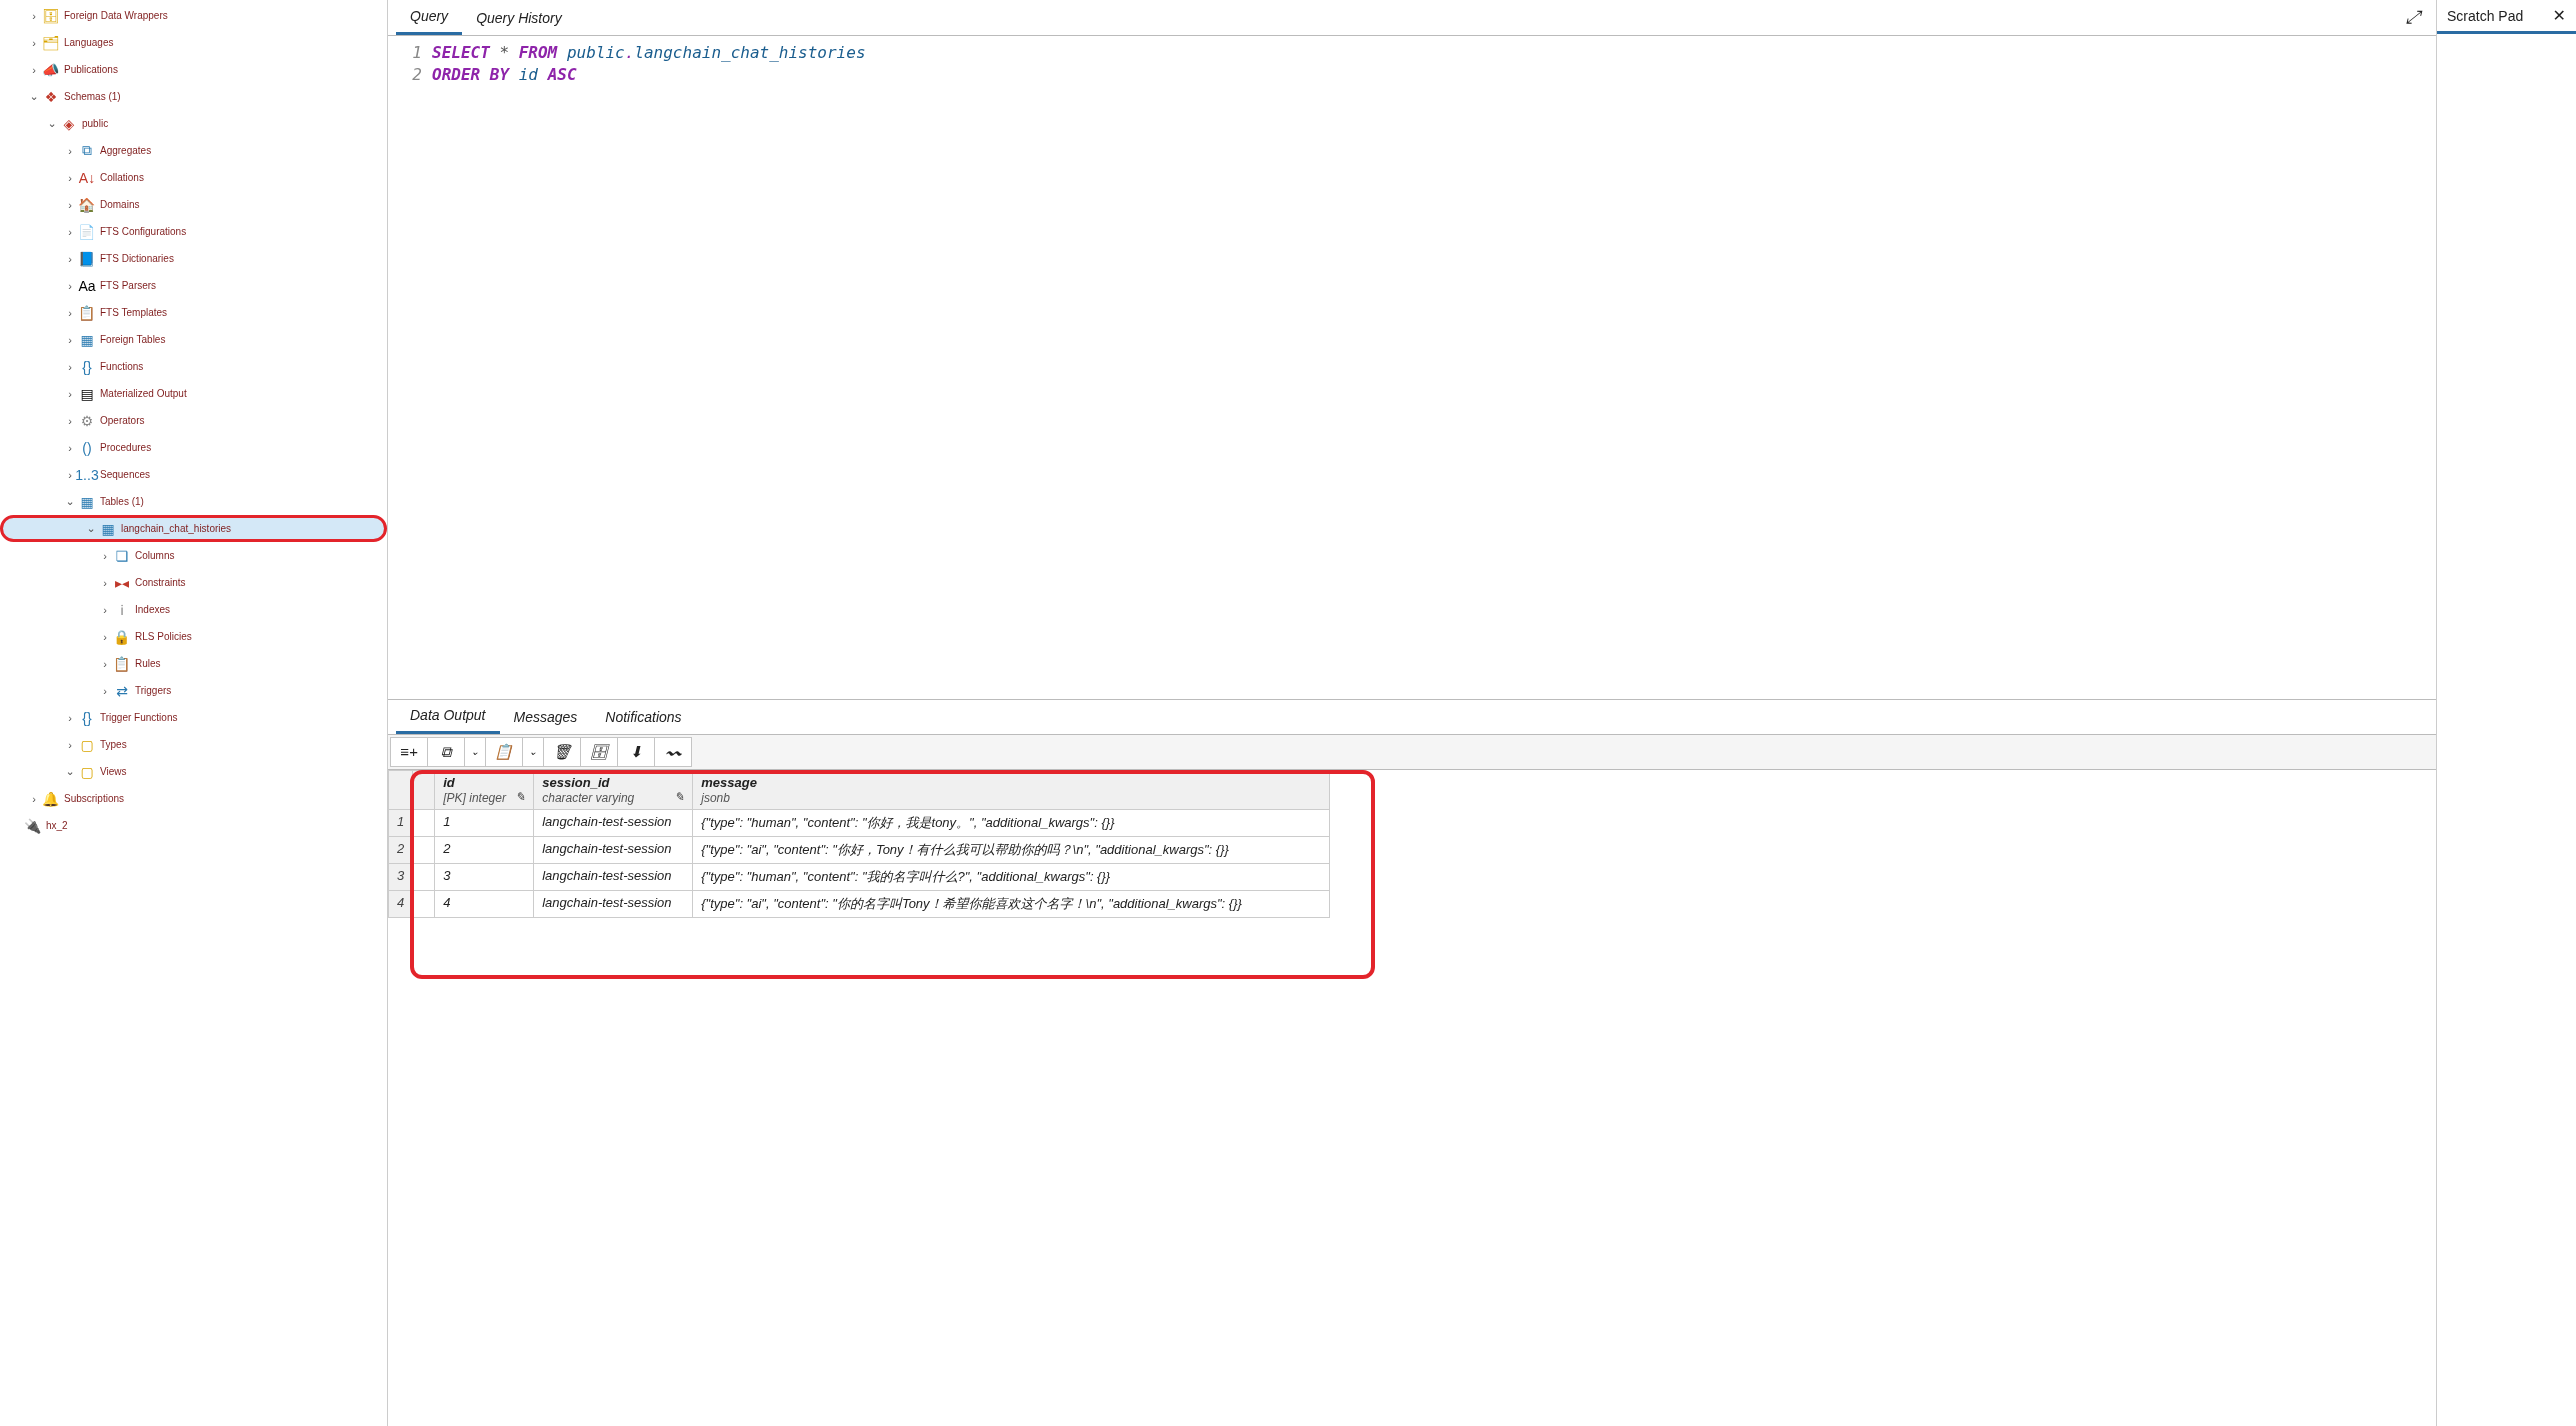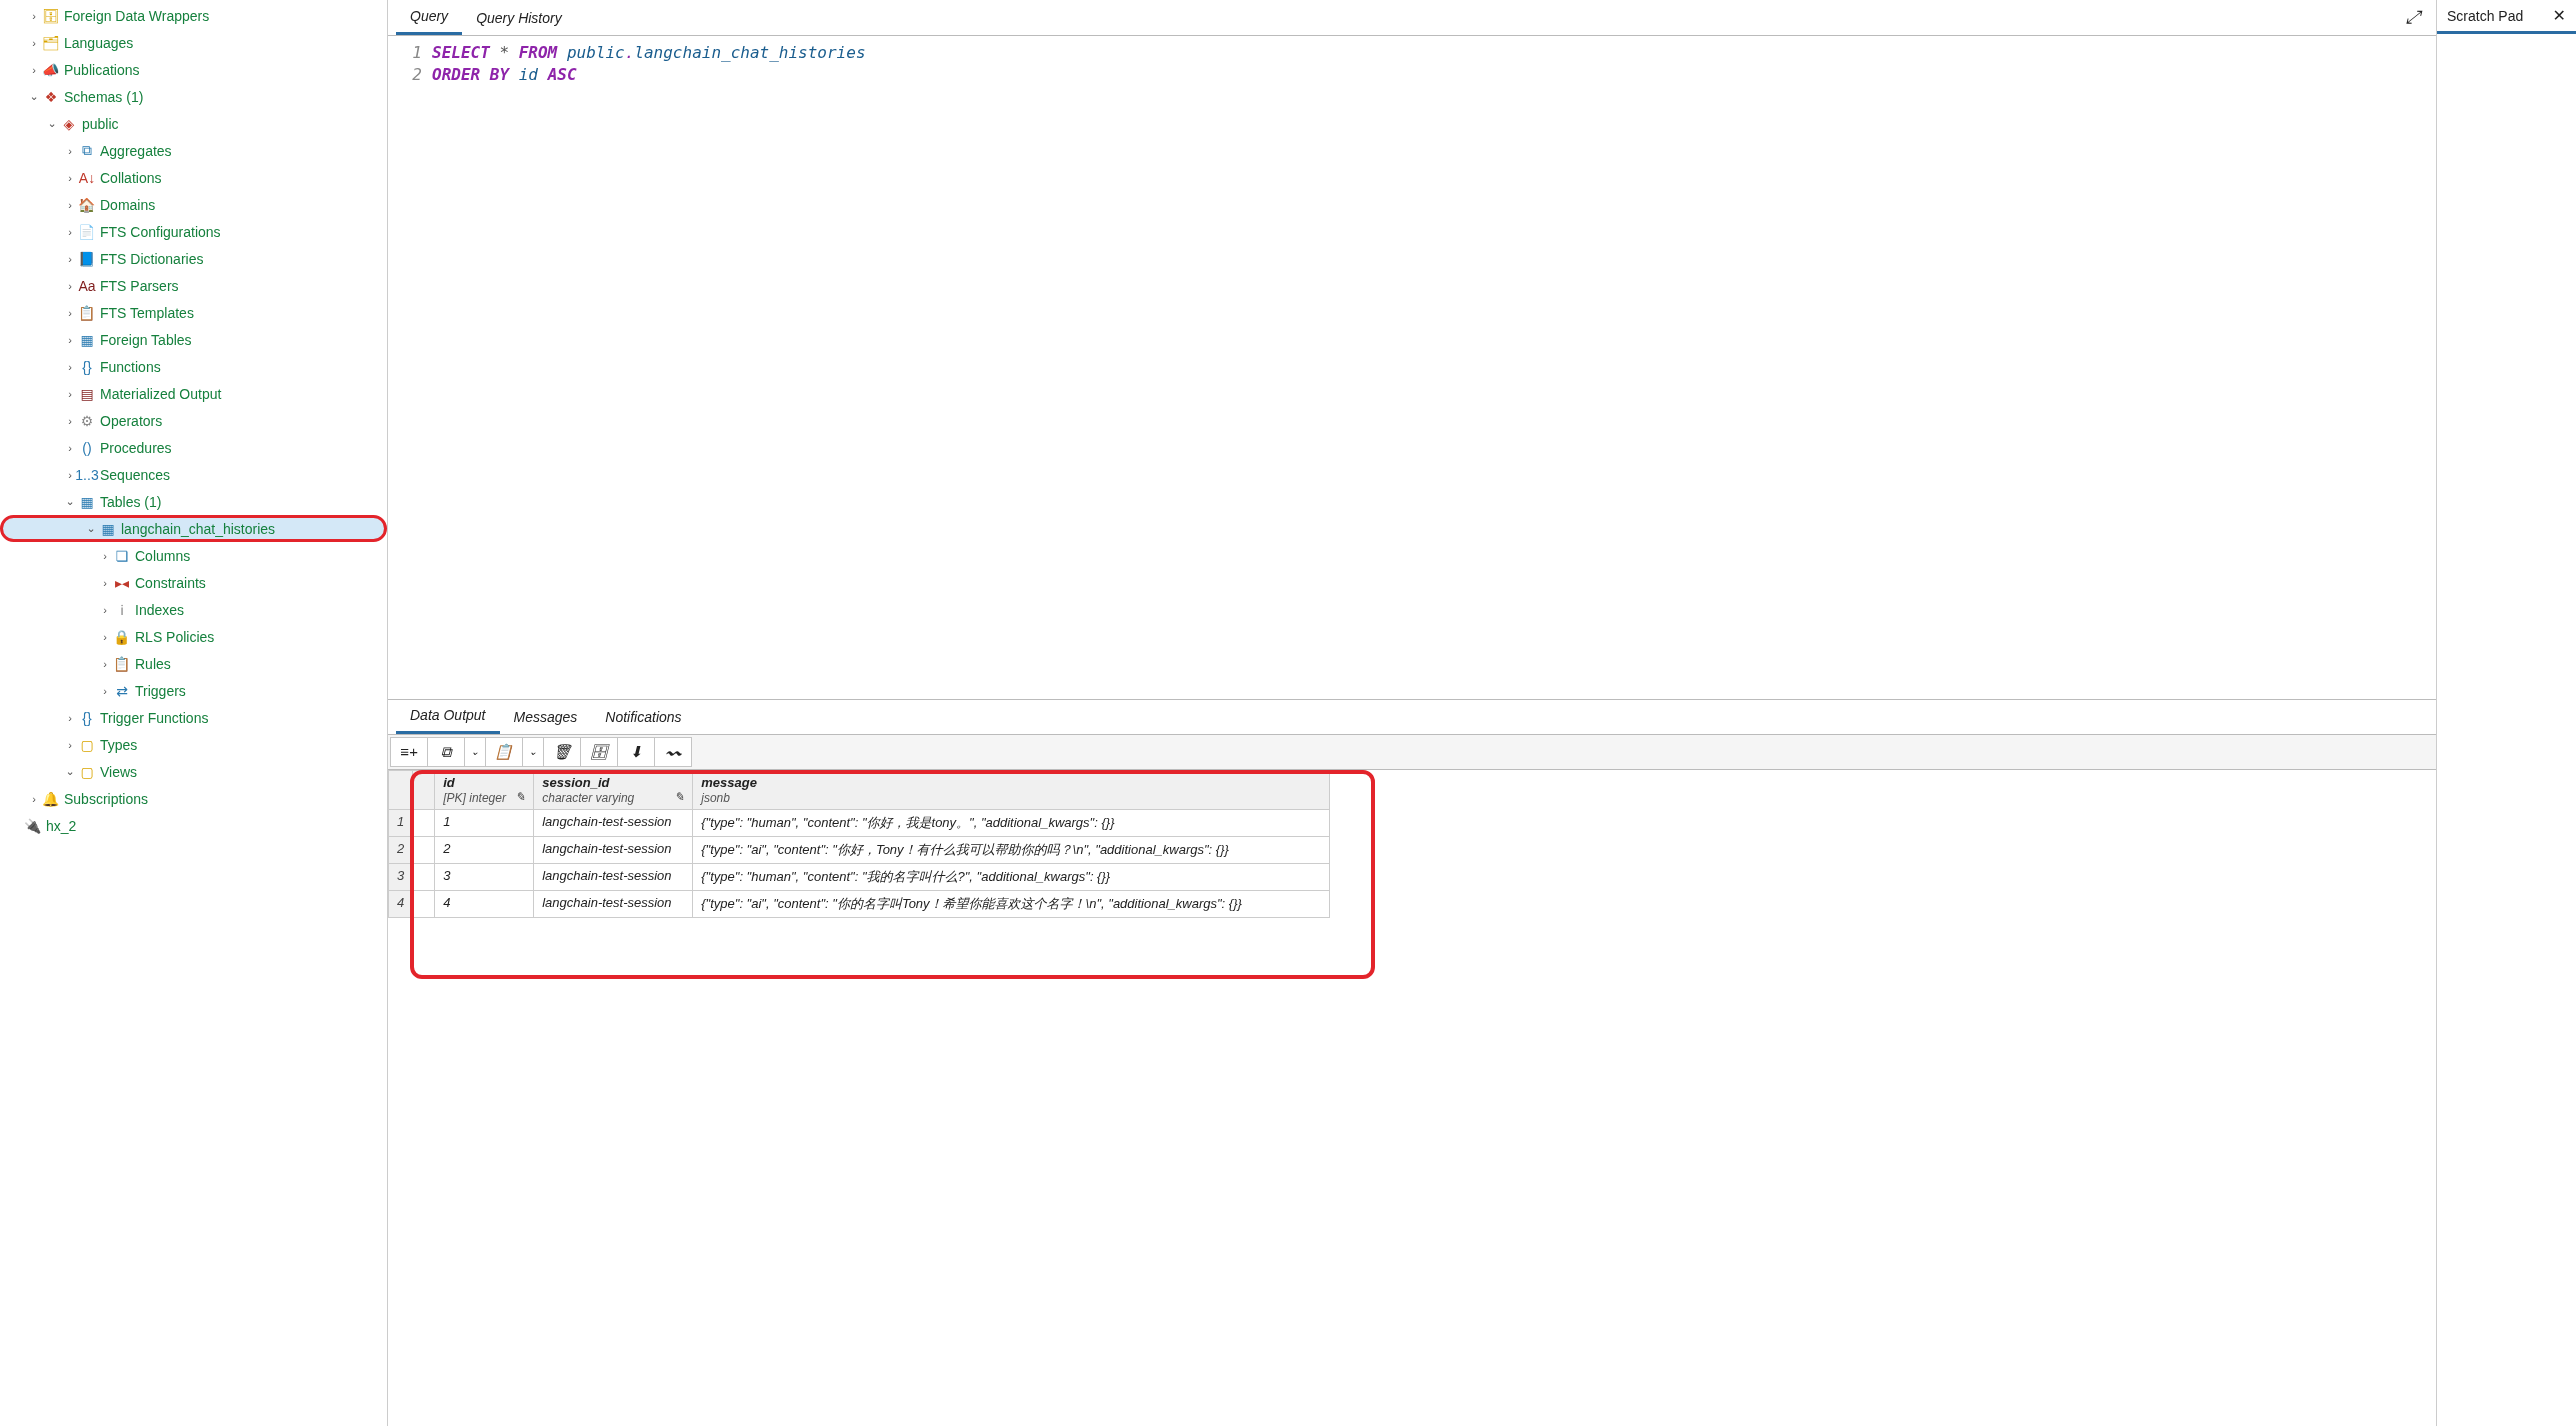--- a/index.html
+++ b/index.html
@@ -40,25 +40,25 @@
 }
 .tree-icon {
   width: 18px;
   height: 18px;
   display: inline-flex;
   align-items: center;
   justify-content: center;
   margin-right: 4px;
   font-size: 14px;
 }
-.tree-label { font-size: 14px; color: #15803d; }
+.tree-label { font-size: 10px; color: #7f1d1d; }
 .i-yellow { color: #d9a500; }
 .i-blue { color: #2a7ab0; }
 .i-red { color: #c0392b; }
-.i-green { color: #7f1d1d; }
+.i-green { color: #000000; }
 .i-gray { color: #888; }
 .i-orange { color: #e67e22; }
 
 .main {
   flex: 1;
   display: flex;
 }
 .center {
   flex: 1;
   display: flex;

